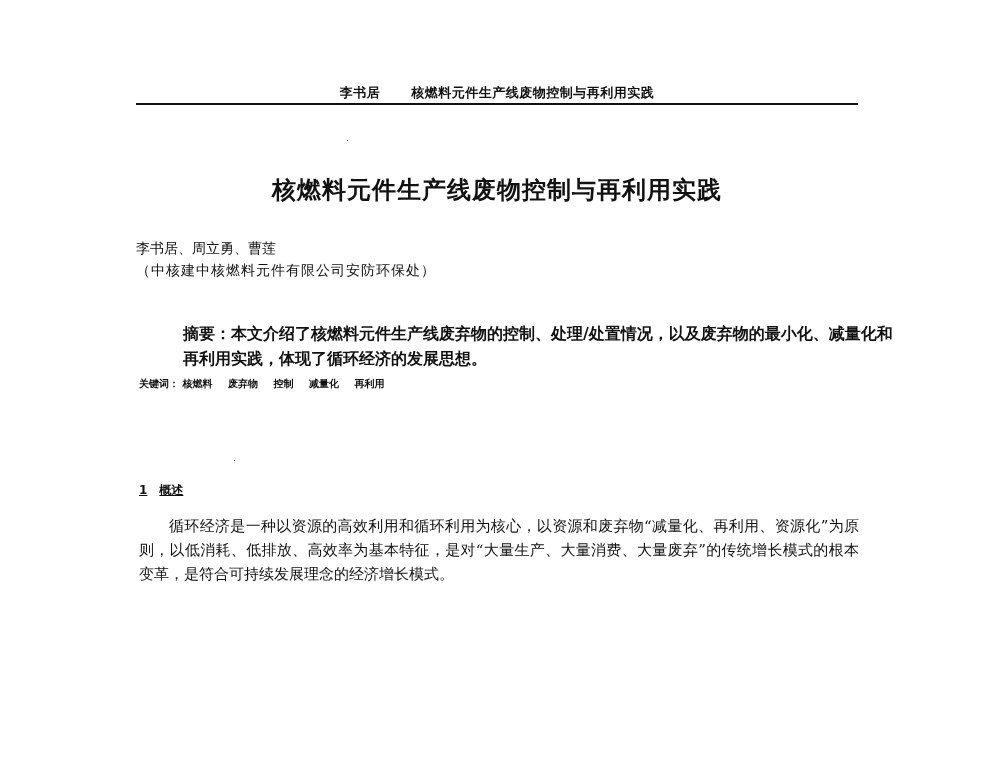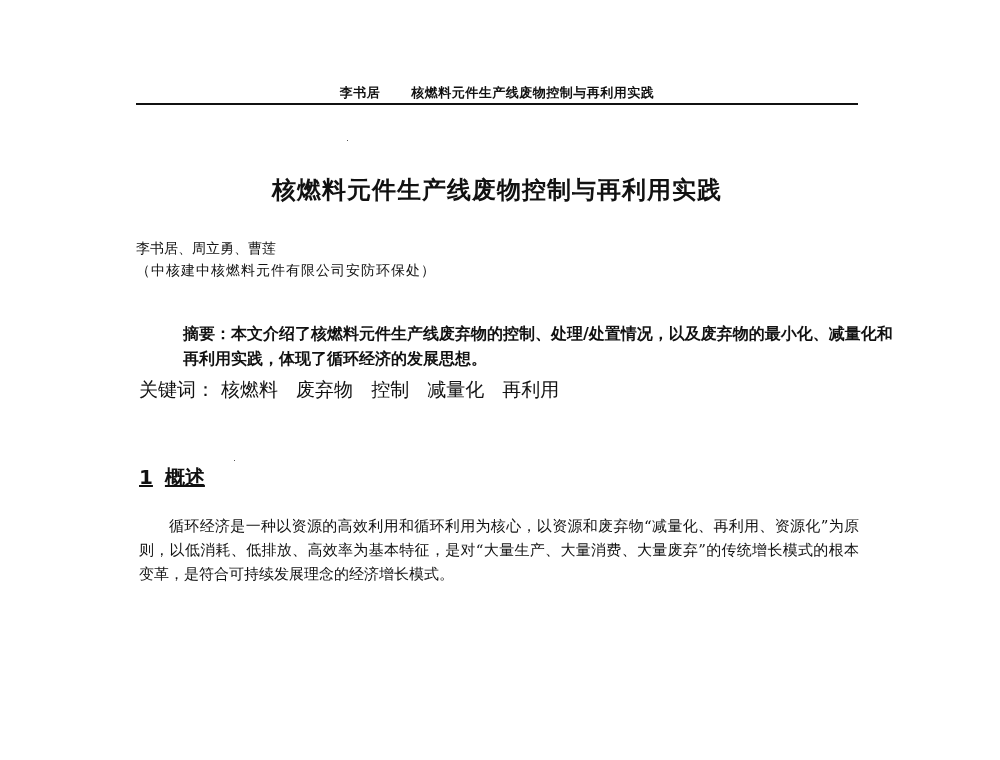--- a/index.html
+++ b/index.html
@@ -74,31 +74,31 @@
       margin-left: 44px;
     }
     .abstract .label {
       font-weight: bold;
     }
     .keywords {
       position: absolute;
       left: 139px;
       top: 377px;
       width: 720px;
-      font-size: 19px;
-      font-weight: normal;
+      font-size: 10px;
+      font-weight: bold;
     }
     .keywords .kw {
       margin-right: 12px;
     }
     .section-heading {
       position: absolute;
       left: 139px;
-      top: 464px;
-      font-size: 20px;
+      top: 482px;
+      font-size: 12px;
       font-weight: bold;
       text-decoration: underline;
     }
     .section-heading .num {
       margin-right: 12px;
     }
     .body-text {
       position: absolute;
       left: 139px;
       top: 514px;

